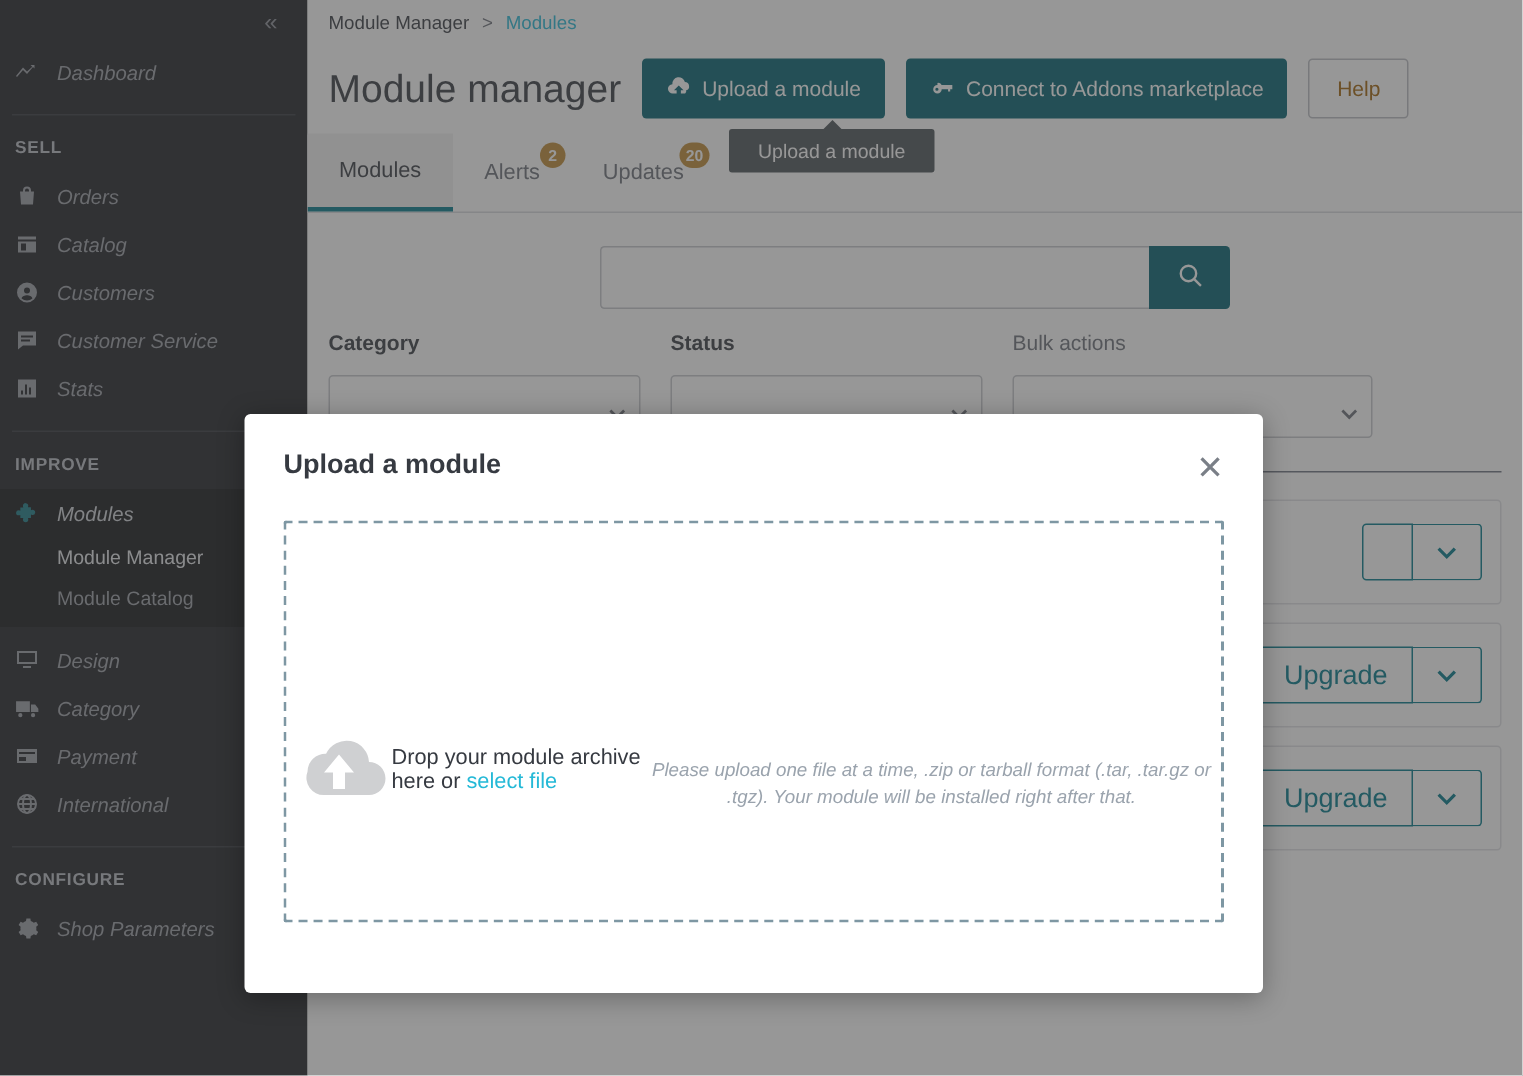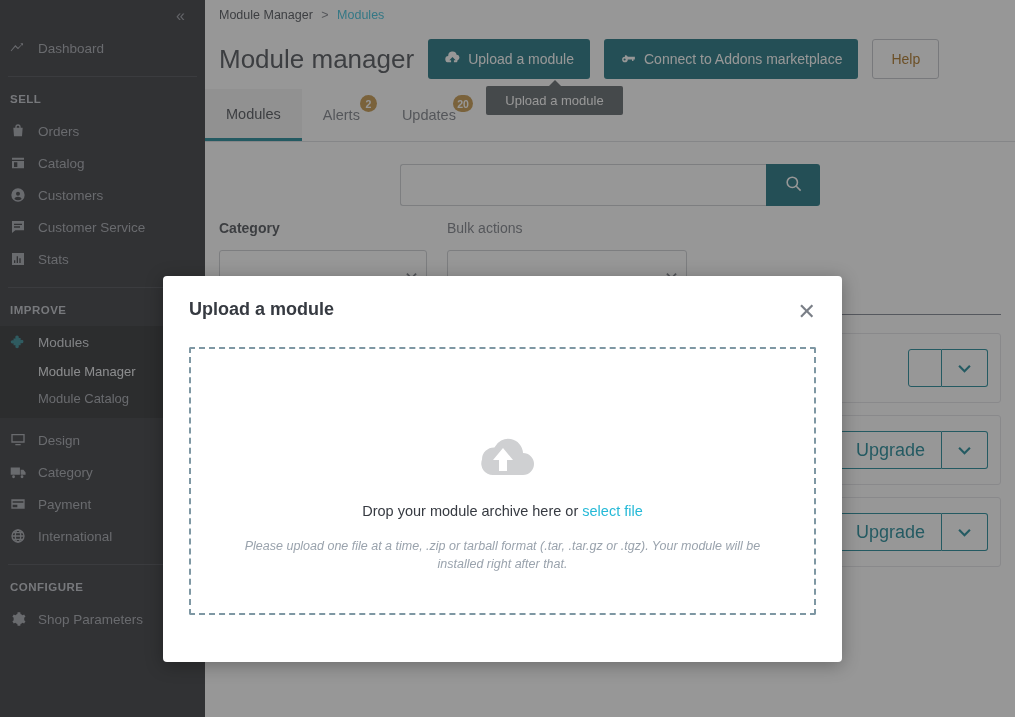--- a/index.html
+++ b/index.html
@@ -19,20 +19,21 @@
     color: #b9bcc3;
     overflow: hidden;
   }
   .collapse-row { height: 32px; display: flex; align-items: center; justify-content: flex-end; padding-right: 22px; }
   .collapse-icon { color: #8b8e96; font-size: 16px; letter-spacing: -2px; cursor: pointer; }
   .nav-item {
     display: flex; align-items: center;
     height: 32px; padding-left: 10px;
     color: #9a9da4; font-size: 13.5px;
     cursor: pointer;
+    font-style: italic;
   }
   .nav-item.active-parent { background: #121418; color: #cfd2d7; }
   .nav-icon {
     width: 28px; min-width: 28px; display: flex;
     align-items: center; justify-content: flex-start;
     color: #9a9da4;
   }
   .nav-icon svg { display: block; }
   .nav-item.active-parent .nav-icon { color: #1a7a86; }
   .nav-label { white-space: nowrap; }
@@ -209,21 +210,21 @@
   .modal-close {
     font-size: 22px; color: #7a7f87; cursor: pointer; line-height: 1;
     background: none; border: none; font-family: "Liberation Sans", sans-serif;
     padding: 0; margin-top: 2px;
   }
   .dropzone {
     margin: 24px 26px 0 26px;
     height: 268px;
     border: 2px dashed #7e97a3;
     border-radius: 2px;
-    display: flex; flex-direction: column;
+    display: flex; flex-direction: row;
     align-items: center; justify-content: flex-start;
     padding-top: 82px;
   }
   .cloud-icon { color: #cfd0d2; margin-bottom: 16px; }
   .drop-text { font-size: 14.5px; color: #363a41; margin-bottom: 18px; }
   .drop-text .select-file { color: #25b9d7; cursor: pointer; }
   .drop-hint {
     font-size: 12.5px; font-style: italic; color: #9aa3ad;
     text-align: center; line-height: 1.45; max-width: 560px;
   }
@@ -427,20 +428,31 @@
         <div class="filter-label">Category</div>
         <div class="select">
           <span></span>
           <span class="chev">
             <svg width="11" height="8" viewBox="0 0 12 8" fill="none" stroke="#6c7079" stroke-width="2">
                 <path d="M1 1.5L6 6.5 11 1.5"></path>
               </svg>
           </span>
         </div>
       </div>
+      <div class="filter-col c2">
+        <div class="filter-label">Status</div>
+        <div class="select">
+          <span></span>
+          <span class="chev">
+            <svg width="11" height="8" viewBox="0 0 12 8" fill="none" stroke="#6c7079" stroke-width="2">
+                <path d="M1 1.5L6 6.5 11 1.5"></path>
+              </svg>
+          </span>
+        </div>
+      </div>
       <div class="filter-col c3">
         <div class="filter-label muted">Bulk actions</div>
         <div class="select">
           <span></span>
           <span class="chev">
             <svg width="11" height="8" viewBox="0 0 12 8" fill="none" stroke="#6c7079" stroke-width="2">
                 <path d="M1 1.5L6 6.5 11 1.5"></path>
               </svg>
           </span>
         </div>

